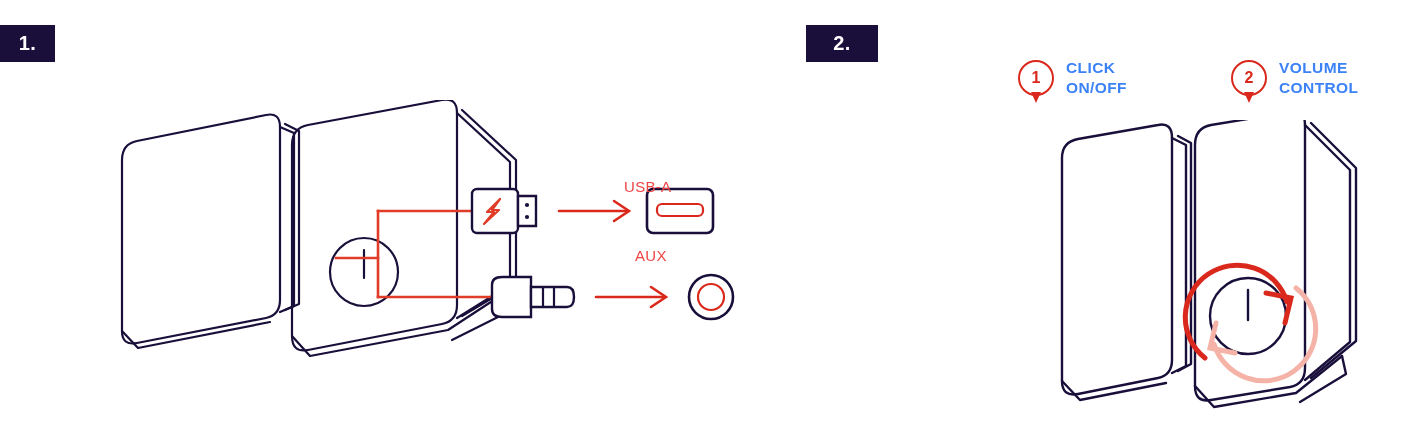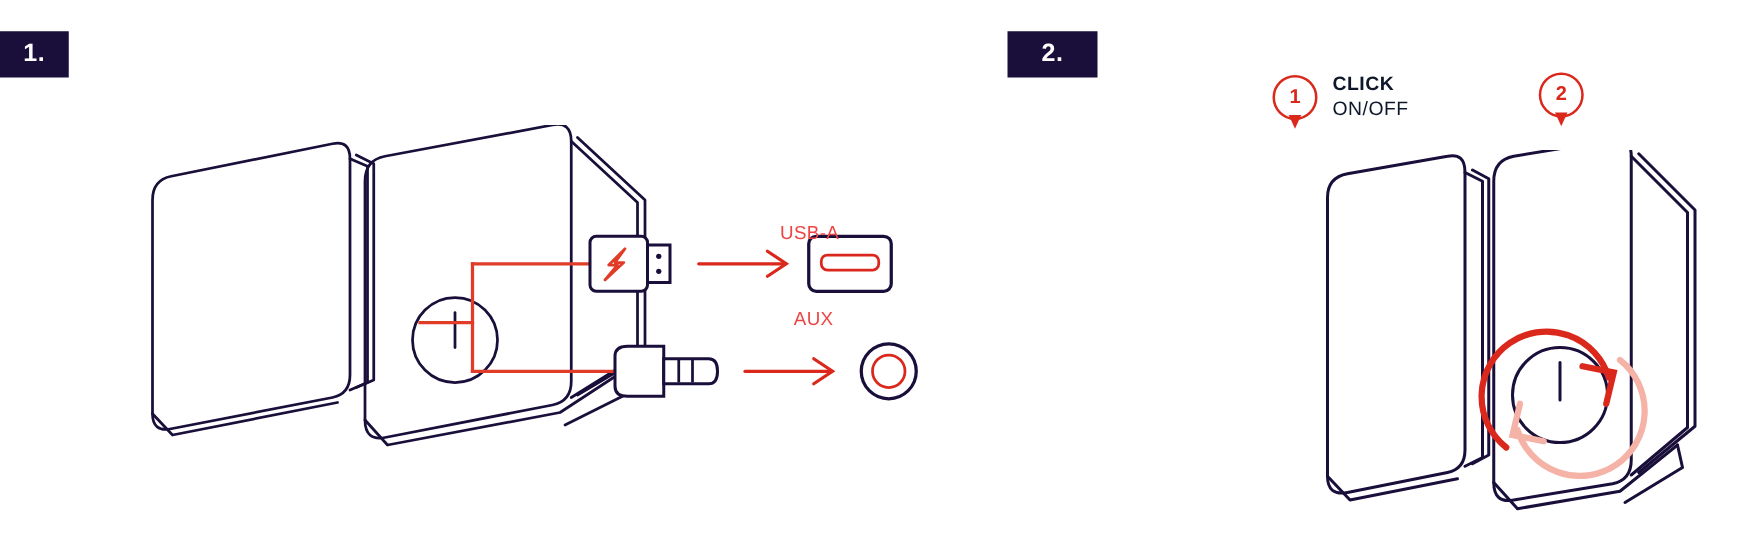--- a/index.html
+++ b/index.html
@@ -83,32 +83,32 @@
     top: 32px;
     width: 0;
     height: 0;
     margin-left: -5px;
     border-left: 5px solid transparent;
     border-right: 5px solid transparent;
     border-top: 11px solid #DA291C;
   }
 
   .callout-text {
-    color: #0f172a;
+    color: #3b82f6;
     line-height: 1.28;
     white-space: nowrap;
   }
   .callout-title {
     font-size: 15.5px;
     font-weight: bold;
     letter-spacing: 0.4px;
   }
   .callout-sub {
     font-size: 15.5px;
-    font-weight: normal;
+    font-weight: bold;
     letter-spacing: 0.4px;
   }
 
   
   .port-label {
     position: absolute;
     color: #ef4444;
     font-size: 15px;
     letter-spacing: 0.3px;
     white-space: nowrap;
@@ -206,20 +206,24 @@
       <div class="callout-sub">ON/OFF</div>
     </div>
   </div>
 
   <div class="callout" id="callout-2">
     <div class="callout-marker">
       <div class="ring"></div>
       <div class="num">2</div>
       <div class="tail"></div>
     </div>
+    <div class="callout-text">
+      <div class="callout-title">VOLUME</div>
+      <div class="callout-sub">CONTROL</div>
+    </div>
   </div>
 
   <svg class="art" style="left:200px; top:120px;" width="416" height="310" viewBox="0 0 416 310">
 
     <g fill="none" stroke="#190F3A" stroke-width="2.4" stroke-linecap="round" stroke-linejoin="round">
 
       <path d="M72 38 Q72 22 88 19 L168 5 Q182 2 182 18 L182 240 Q182 255 168 258 L88 274 Q72 277 72 261 Z"></path>
       <path d="M182 18 L196 25 L196 246 L182 253"></path>
       <path d="M188 16 L201 23 L201 244 L188 251"></path>
       <path d="M72 261 L90 280 L176 263"></path>

